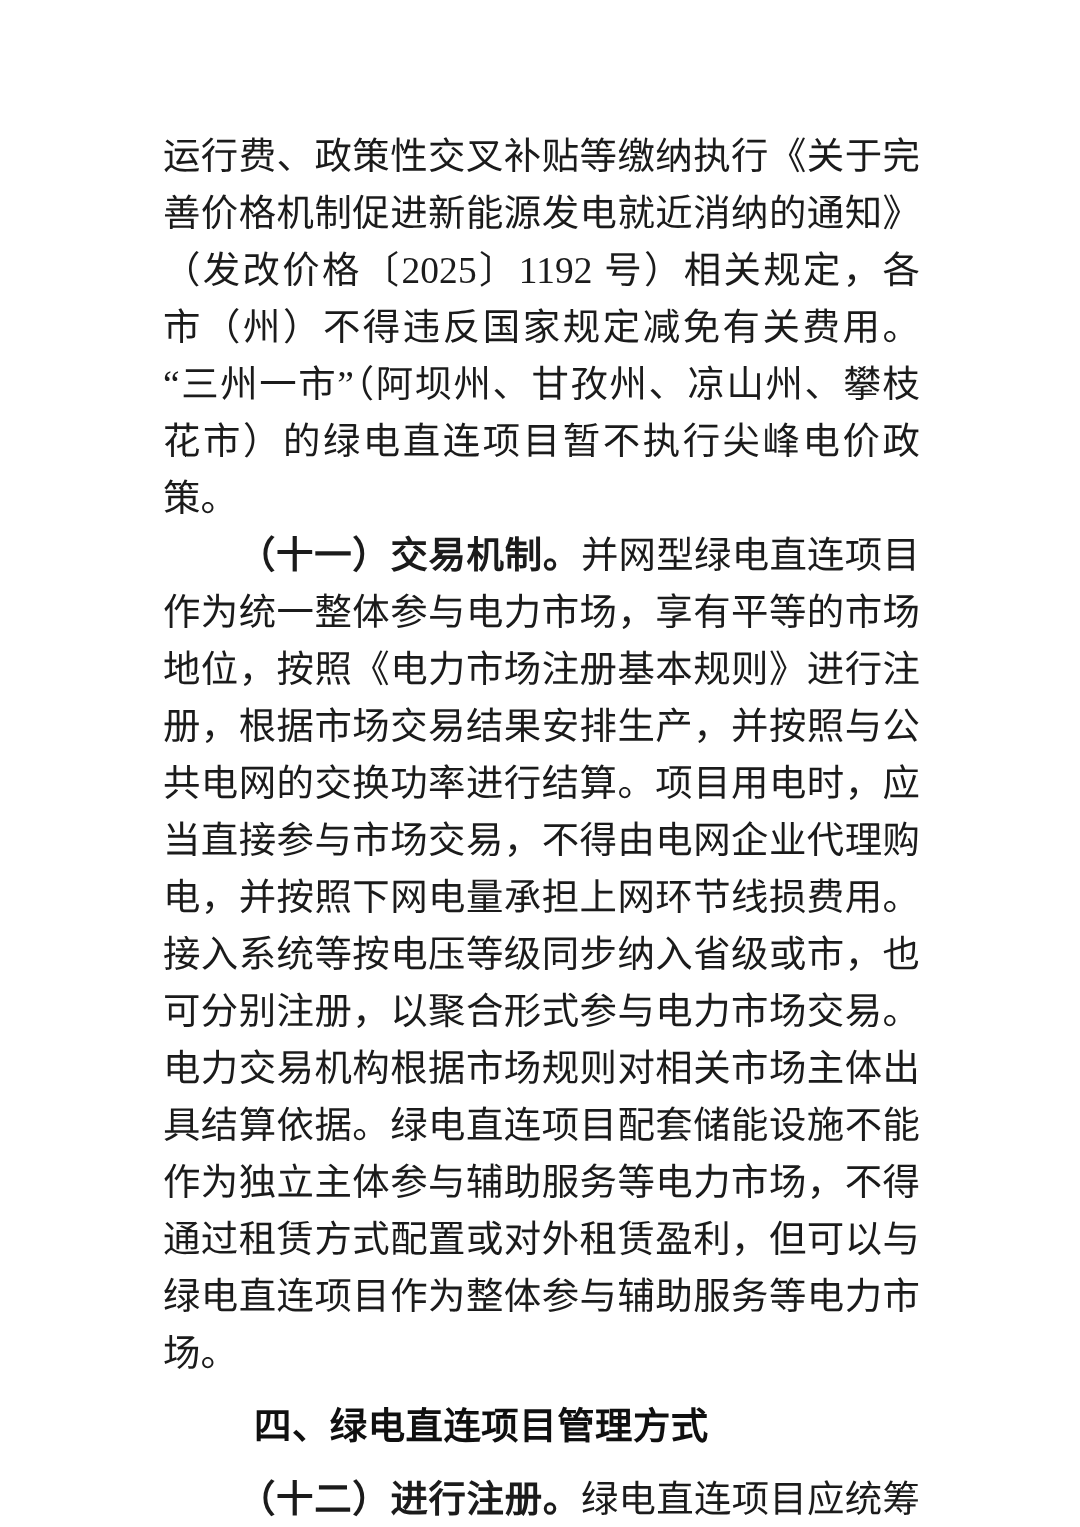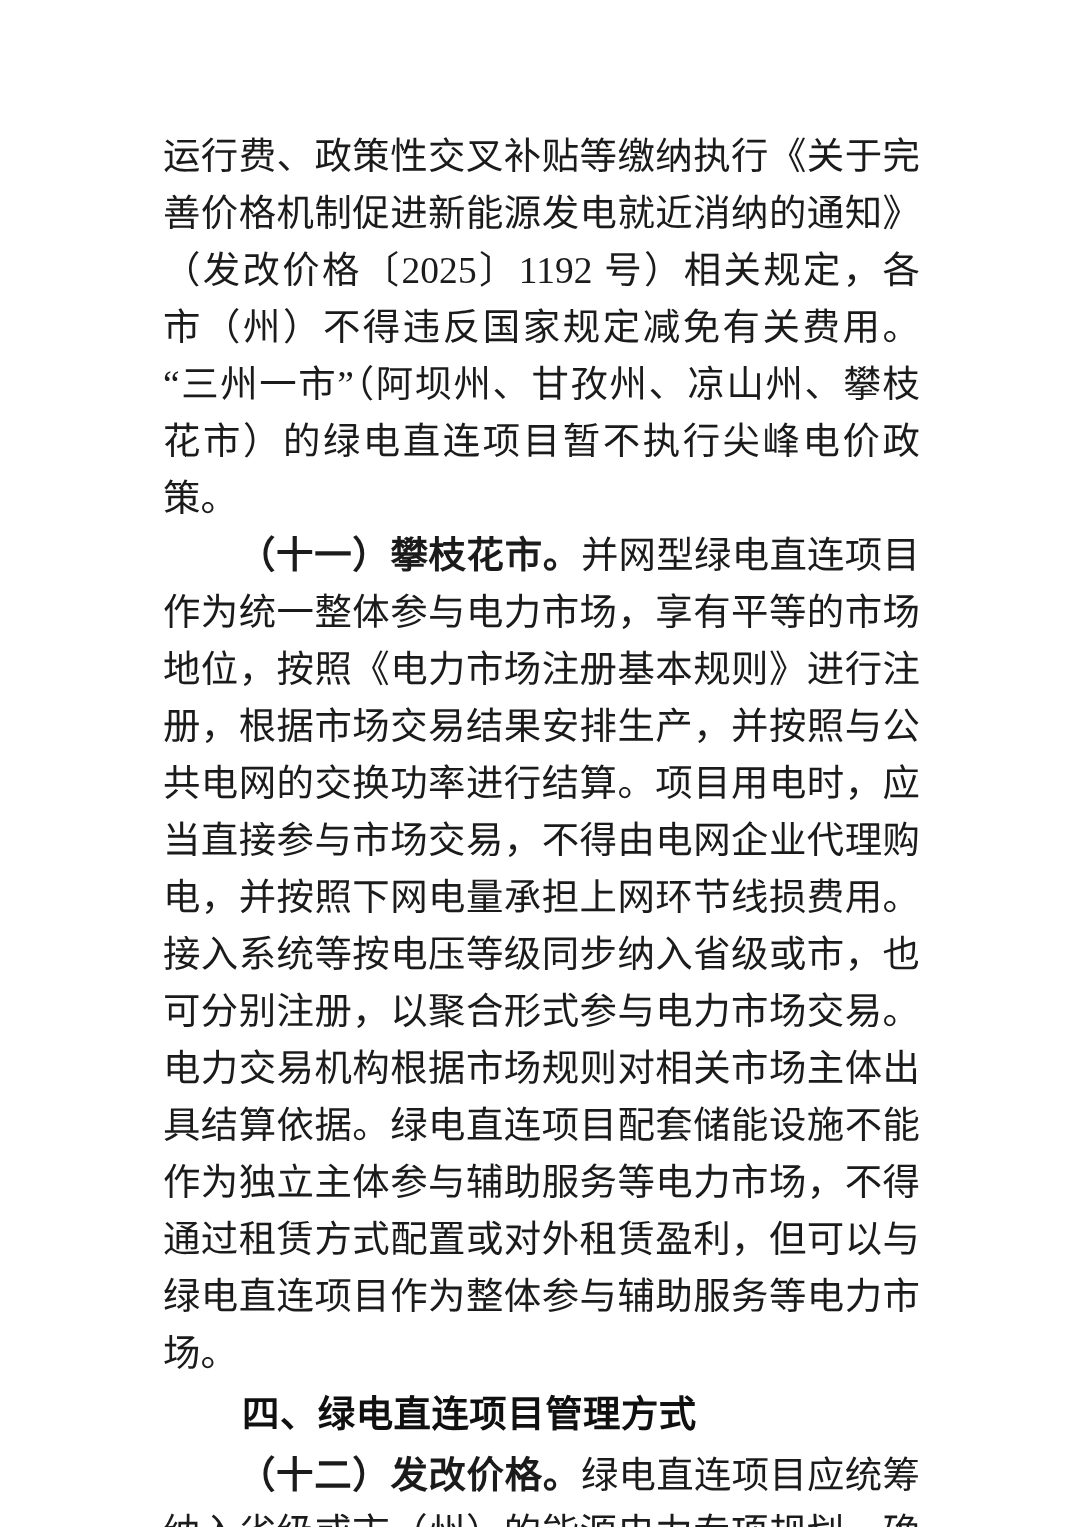--- a/index.html
+++ b/index.html
@@ -39,34 +39,34 @@
     -webkit-font-smoothing: antialiased;
   }
   .para.indent {
     text-indent: 75px;
   }
   .para .lead {
     font-weight: bold;
     letter-spacing: 0.5px;
   }
   .heading {
-    margin: 4px;
+    margin: 16px;
     font-size: 37.4px;
     line-height: 57px;
     color: #101010;
     font-weight: 600;
     text-indent: 75px;
     font-family: "Liberation Sans", "DejaVu Sans", sans-serif;
     letter-spacing: 0.5px;
     white-space: nowrap;
   }
 </style>
 </head>
 <body>
 
 <div id="page">
   <div id="content">
       <p class="para"><span>运行费、政策性交叉补贴等缴纳执行《关于完善价格机制促进新能源发电就近消纳的通知》（发改价格〔2025〕1192 号）相关规定，各市（州）不得违反国家规定减免有关费用。“三州一市”（阿坝州、甘孜州、凉山州、攀枝花市）的绿电直连项目暂不执行尖峰电价政策。</span></p>
-      <p class="para indent"><span class="lead">（十一）攀枝花市。</span><span>并网型绿电直连项目作为统一整体参与电力市场，享有平等的市场地位，按照《电力市场注册基本规则》进行注册，根据市场交易结果安排生产，并按照与公共电网的交换功率进行结算。项目用电时，应当直接参与市场交易，不得由电网企业代理购电，并按照下网电量承担上网环节线损费用。接入系统等按电压等级同步纳入省级或市，也可分别注册，以聚合形式参与电力市场交易。电力交易机构根据市场规则对相关市场主体出具结算依据。绿电直连项目配套储能设施不能作为独立主体参与辅助服务等电力市场，不得通过租赁方式配置或对外租赁盈利，但可以与绿电直连项目作为整体参与辅助服务等电力市场。</span></p>
+      <p class="para indent"><span class="lead">（十一）交易机制。</span><span>并网型绿电直连项目作为统一整体参与电力市场，享有平等的市场地位，按照《电力市场注册基本规则》进行注册，根据市场交易结果安排生产，并按照与公共电网的交换功率进行结算。项目用电时，应当直接参与市场交易，不得由电网企业代理购电，并按照下网电量承担上网环节线损费用。接入系统等按电压等级同步纳入省级或市，也可分别注册，以聚合形式参与电力市场交易。电力交易机构根据市场规则对相关市场主体出具结算依据。绿电直连项目配套储能设施不能作为独立主体参与辅助服务等电力市场，不得通过租赁方式配置或对外租赁盈利，但可以与绿电直连项目作为整体参与辅助服务等电力市场。</span></p>
       <div class="heading">四、绿电直连项目管理方式</div>
-      <p class="para indent"><span class="lead">（十二）发改价格。</span><span>绿电直连项目应统筹纳入省级或市（州）的能源电力专项规划，确保绿电直连项目有序发展。直连风电和太阳能发电规模计入省级能源主管部门制定的新能源发电开发建设方案，用电负荷规模应有依据和支撑。直连线路、接入系统等按电压等级同步纳入省级或市（州）的能源电力等规划，并与国土空间规划相衔接。</span></p>
+      <p class="para indent"><span class="lead">（十二）进行注册。</span><span>绿电直连项目应统筹纳入省级或市（州）的能源电力专项规划，确保绿电直连项目有序发展。直连风电和太阳能发电规模计入省级能源主管部门制定的新能源发电开发建设方案，用电负荷规模应有依据和支撑。直连线路、接入系统等按电压等级同步纳入省级或市（州）的能源电力等规划，并与国土空间规划相衔接。</span></p>
     </div>
 </div>
 
 </body></html>

